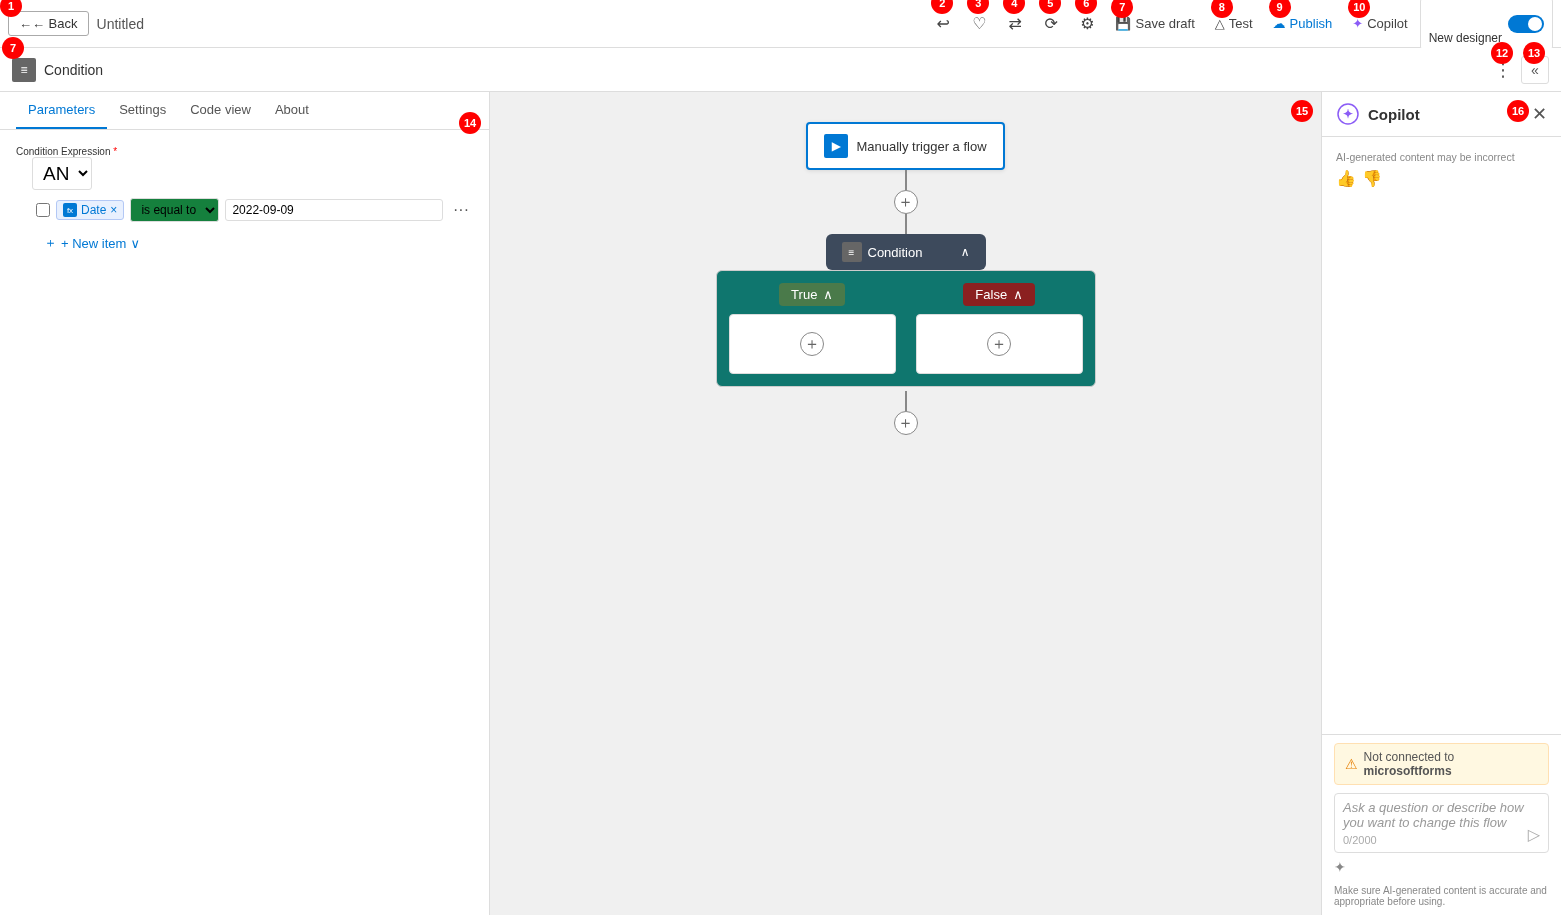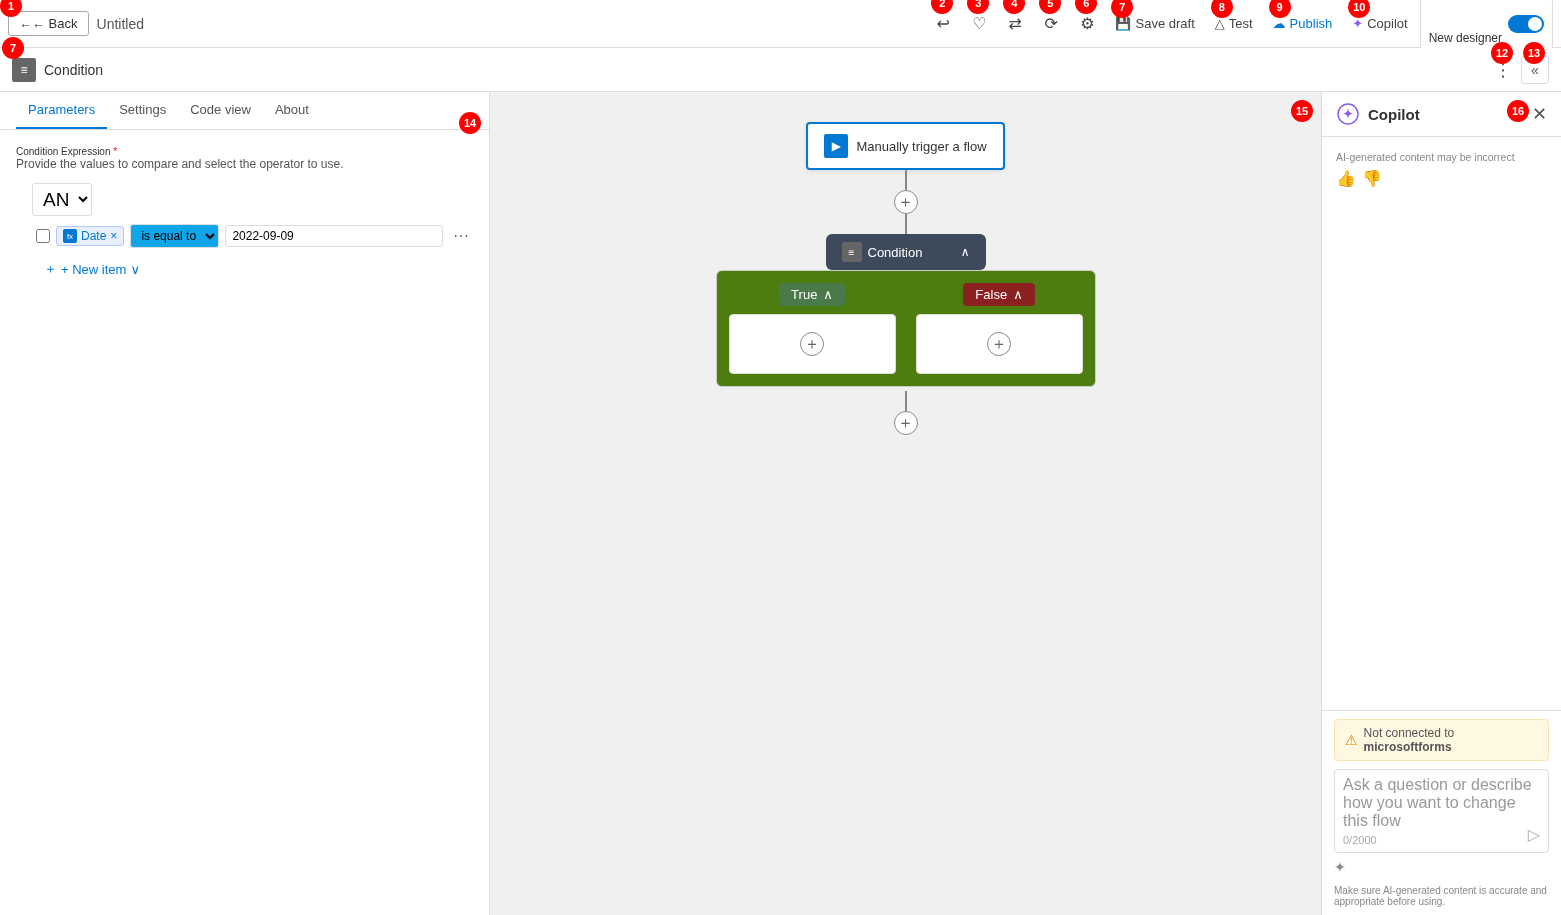--- a/index.html
+++ b/index.html
@@ -119,21 +119,21 @@
       padding: 2px 6px; font-size: 12px; color: #0078d4;
     }
     .field-tag-icon {
       width: 14px; height: 14px; background: #0078d4;
       display: flex; align-items: center; justify-content: center;
       color: #fff; font-size: 9px; border-radius: 2px;
     }
     .field-tag-x { cursor: pointer; color: #0078d4; font-size: 12px; }
     .operator-select {
       padding: 3px 6px; border: 1px solid #ddd; border-radius: 3px;
-      font-size: 12px; background: #0ea5e9; cursor: pointer;
+      font-size: 12px; background: #15803d; cursor: pointer;
     }
     .value-input {
       flex: 1; padding: 3px 6px; border: 1px solid #ddd; border-radius: 3px;
       font-size: 12px;
     }
     .ellipsis-btn {
       width: 24px; height: 24px; display: flex; align-items: center; justify-content: center;
       cursor: pointer; color: #555; font-size: 16px; border: none; background: transparent;
     }
     .new-item-btn {
@@ -197,21 +197,21 @@
     .condition-icon {
       width: 20px; height: 20px; background: #666;
       display: flex; align-items: center; justify-content: center;
       color: #fff; font-size: 10px; border-radius: 2px;
     }
     .condition-label { font-size: 13px; font-weight: 500; }
     .condition-chevron { font-size: 12px; cursor: pointer; }
 
     .branches-container {
       display: flex; gap: 0; border: 1px solid #ccc; border-radius: 6px;
-      margin-top: 0; padding: 12px; gap: 20px; background: #4d7c0f;
+      margin-top: 0; padding: 12px; gap: 20px; background: #0f766e;
       min-width: 380px;
     }
     .branch {
       display: flex; flex-direction: column; align-items: center;
       flex: 1; min-width: 140px;
     }
     .branch-header {
       border-radius: 4px; padding: 4px 12px;
       color: #fff; font-size: 13px; font-weight: 500;
       display: flex; align-items: center; gap: 6px; cursor: pointer;
@@ -261,21 +261,21 @@
     .not-connected {
       display: flex; align-items: center; gap: 6px;
       background: #fff8e1; border: 1px solid #ffe0b2; border-radius: 4px;
       padding: 6px 10px; font-size: 12px; margin-bottom: 8px; color: #555;
     }
     .not-connected-icon { color: #e67e00; font-size: 14px; }
     .chat-input-area {
       border: 1px solid #ddd; border-radius: 4px; padding: 6px 8px;
       margin-bottom: 6px; min-height: 56px; position: relative;
     }
-    .chat-placeholder { font-size: 16px; color: #999; }
+    .chat-placeholder { font-size: 13px; color: #999; font-style: italic; }
     .char-count { font-size: 11px; color: #aaa; margin-top: 4px; }
     .send-btn {
       position: absolute; right: 8px; bottom: 8px;
       background: transparent; border: none; cursor: pointer;
       color: #aaa; font-size: 16px;
     }
     .copilot-tools { display: flex; align-items: center; gap: 6px; margin-bottom: 6px; }
     .tool-btn {
       background: transparent; border: none; cursor: pointer;
       color: #888; font-size: 14px;
@@ -405,21 +405,20 @@
       <div class="tab-item">Settings</div>
       <div class="tab-item">Code view</div>
       <div class="tab-item">About</div>
     </div>
 
     <div class="panel-content">
       <div class="section-label">
         <span>Condition Expression</span>
         <span class="required"> *</span>
       </div>
-      <div class="section-desc">Provide the values to compare and select the operator to use.</div>
 
       <div class="condition-builder">
 
         <div>
           <select class="and-select">
             <option>AND</option>
           </select>
         </div>
 
         <div class="condition-row">

